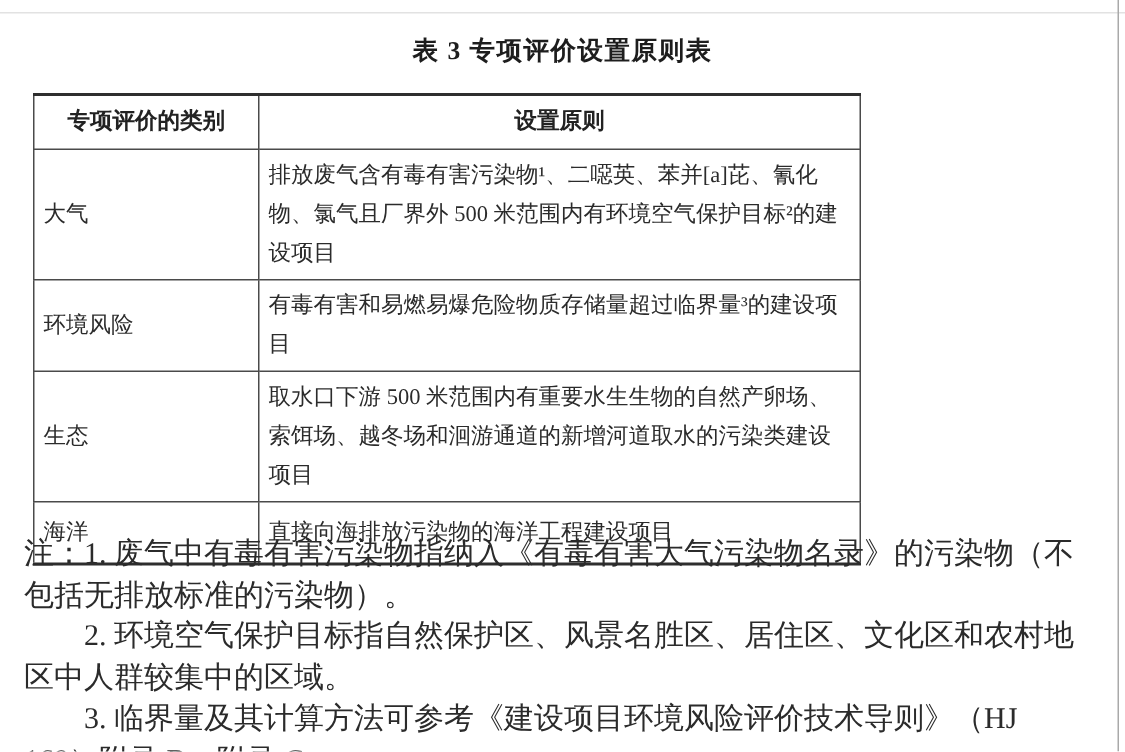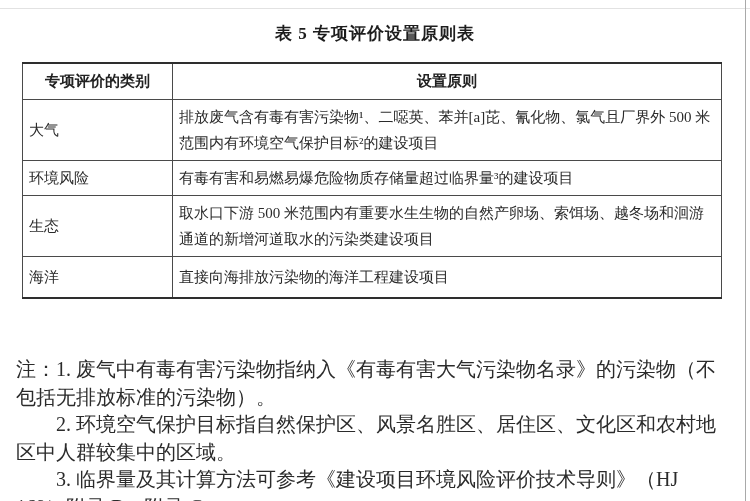--- a/index.html
+++ b/index.html
@@ -26,21 +26,21 @@
   .doc-title {
     position: absolute; left: 0; top: 22px; width: 750px;
     text-align: center;
     font-size: 17px; font-weight: bold;
     letter-spacing: 1px;
     color: #1d1d1d;
   }
 
   table.ptable {
     position: absolute; left: 22px; top: 62px;
-    width: 700px;
+    width: 552px;
     border-collapse: collapse;
     table-layout: fixed;
     font-size: 15px;
     color: #2b2b2b;
     border-radius: 10px;
   }
   table.ptable { border-top: 2.5px solid #2e2e2e; border-bottom: 2.5px solid #2e2e2e; }
   .ptable th, .ptable td {
     border: 1px solid #4a4a4a;
     padding: 4px 6px;
@@ -80,21 +80,21 @@
   .notes p.indent { text-indent: 2em; }
 </style>
 </head>
 <body>
 
 <div class="page">
 
   <div class="scan-top-line"></div>
   <div class="scan-right-line"></div>
 
-  <div class="doc-title">表 5  专项评价设置原则表</div>
+  <div class="doc-title">表 3  专项评价设置原则表</div>
 
   <table class="ptable">
     <colgroup>
       <col style="width:150px">
       <col>
     </colgroup>
     <thead>
       <tr>
         <th>专项评价的类别</th>
         <th>设置原则</th>

